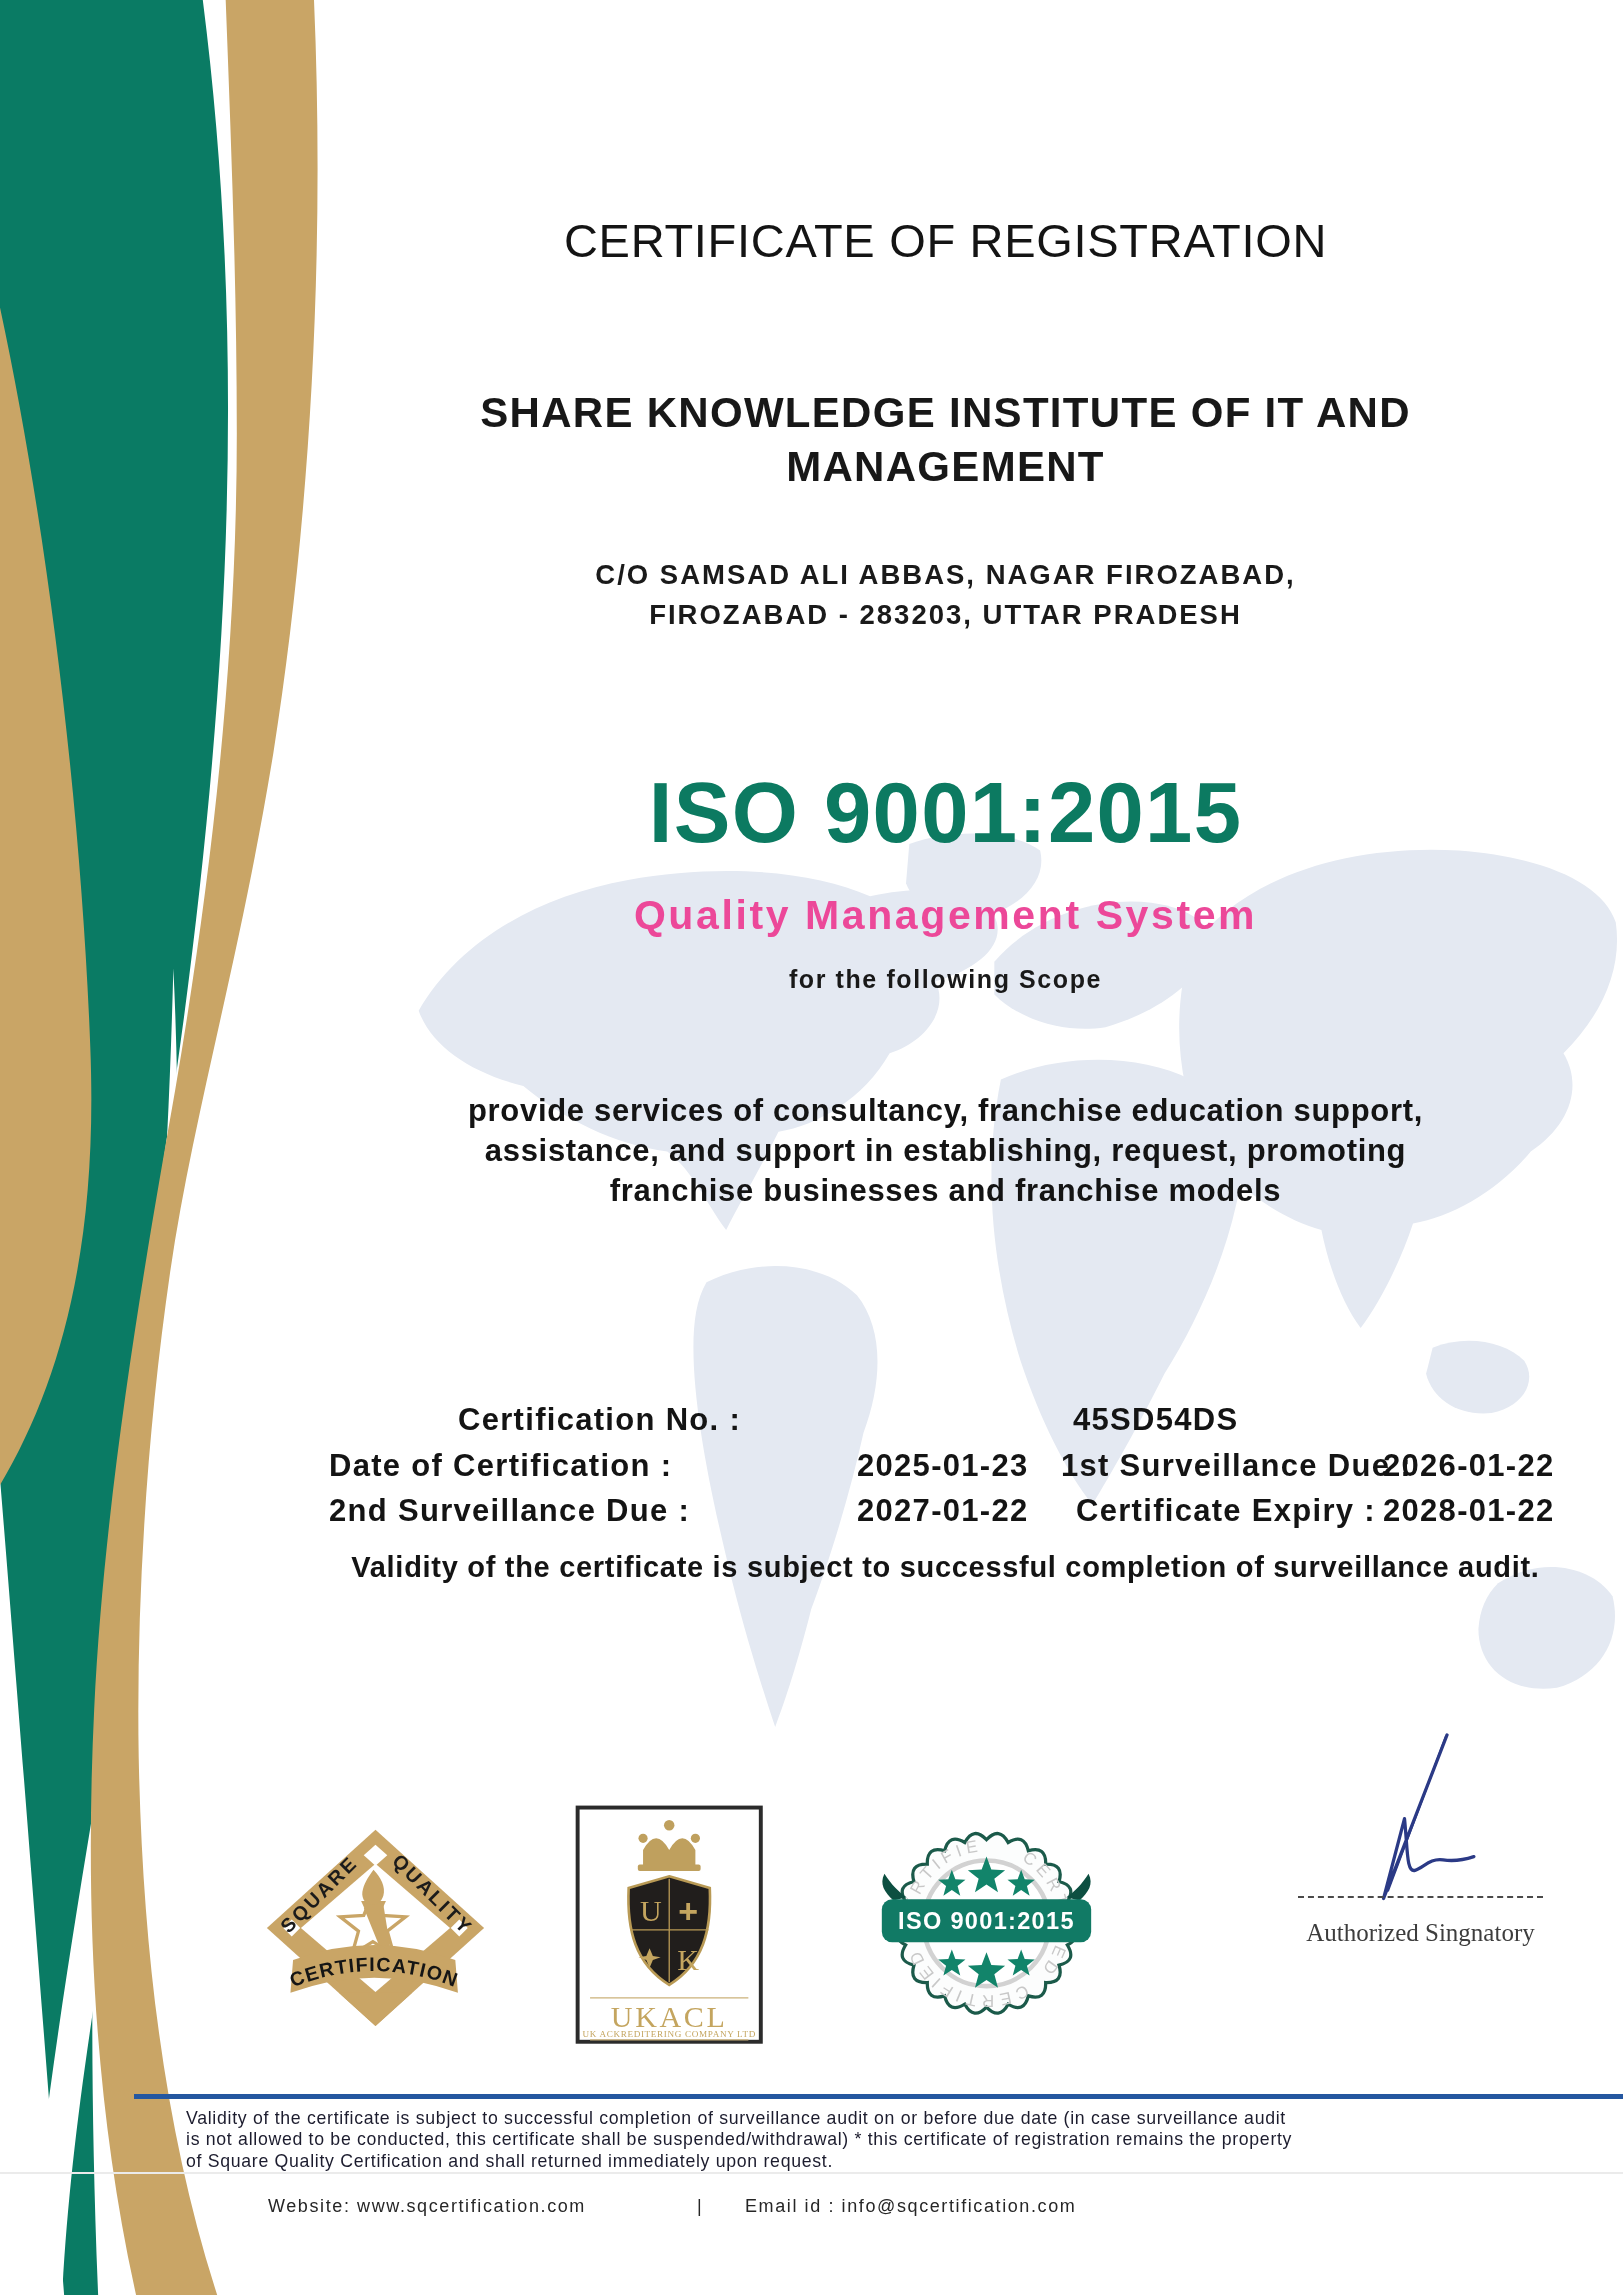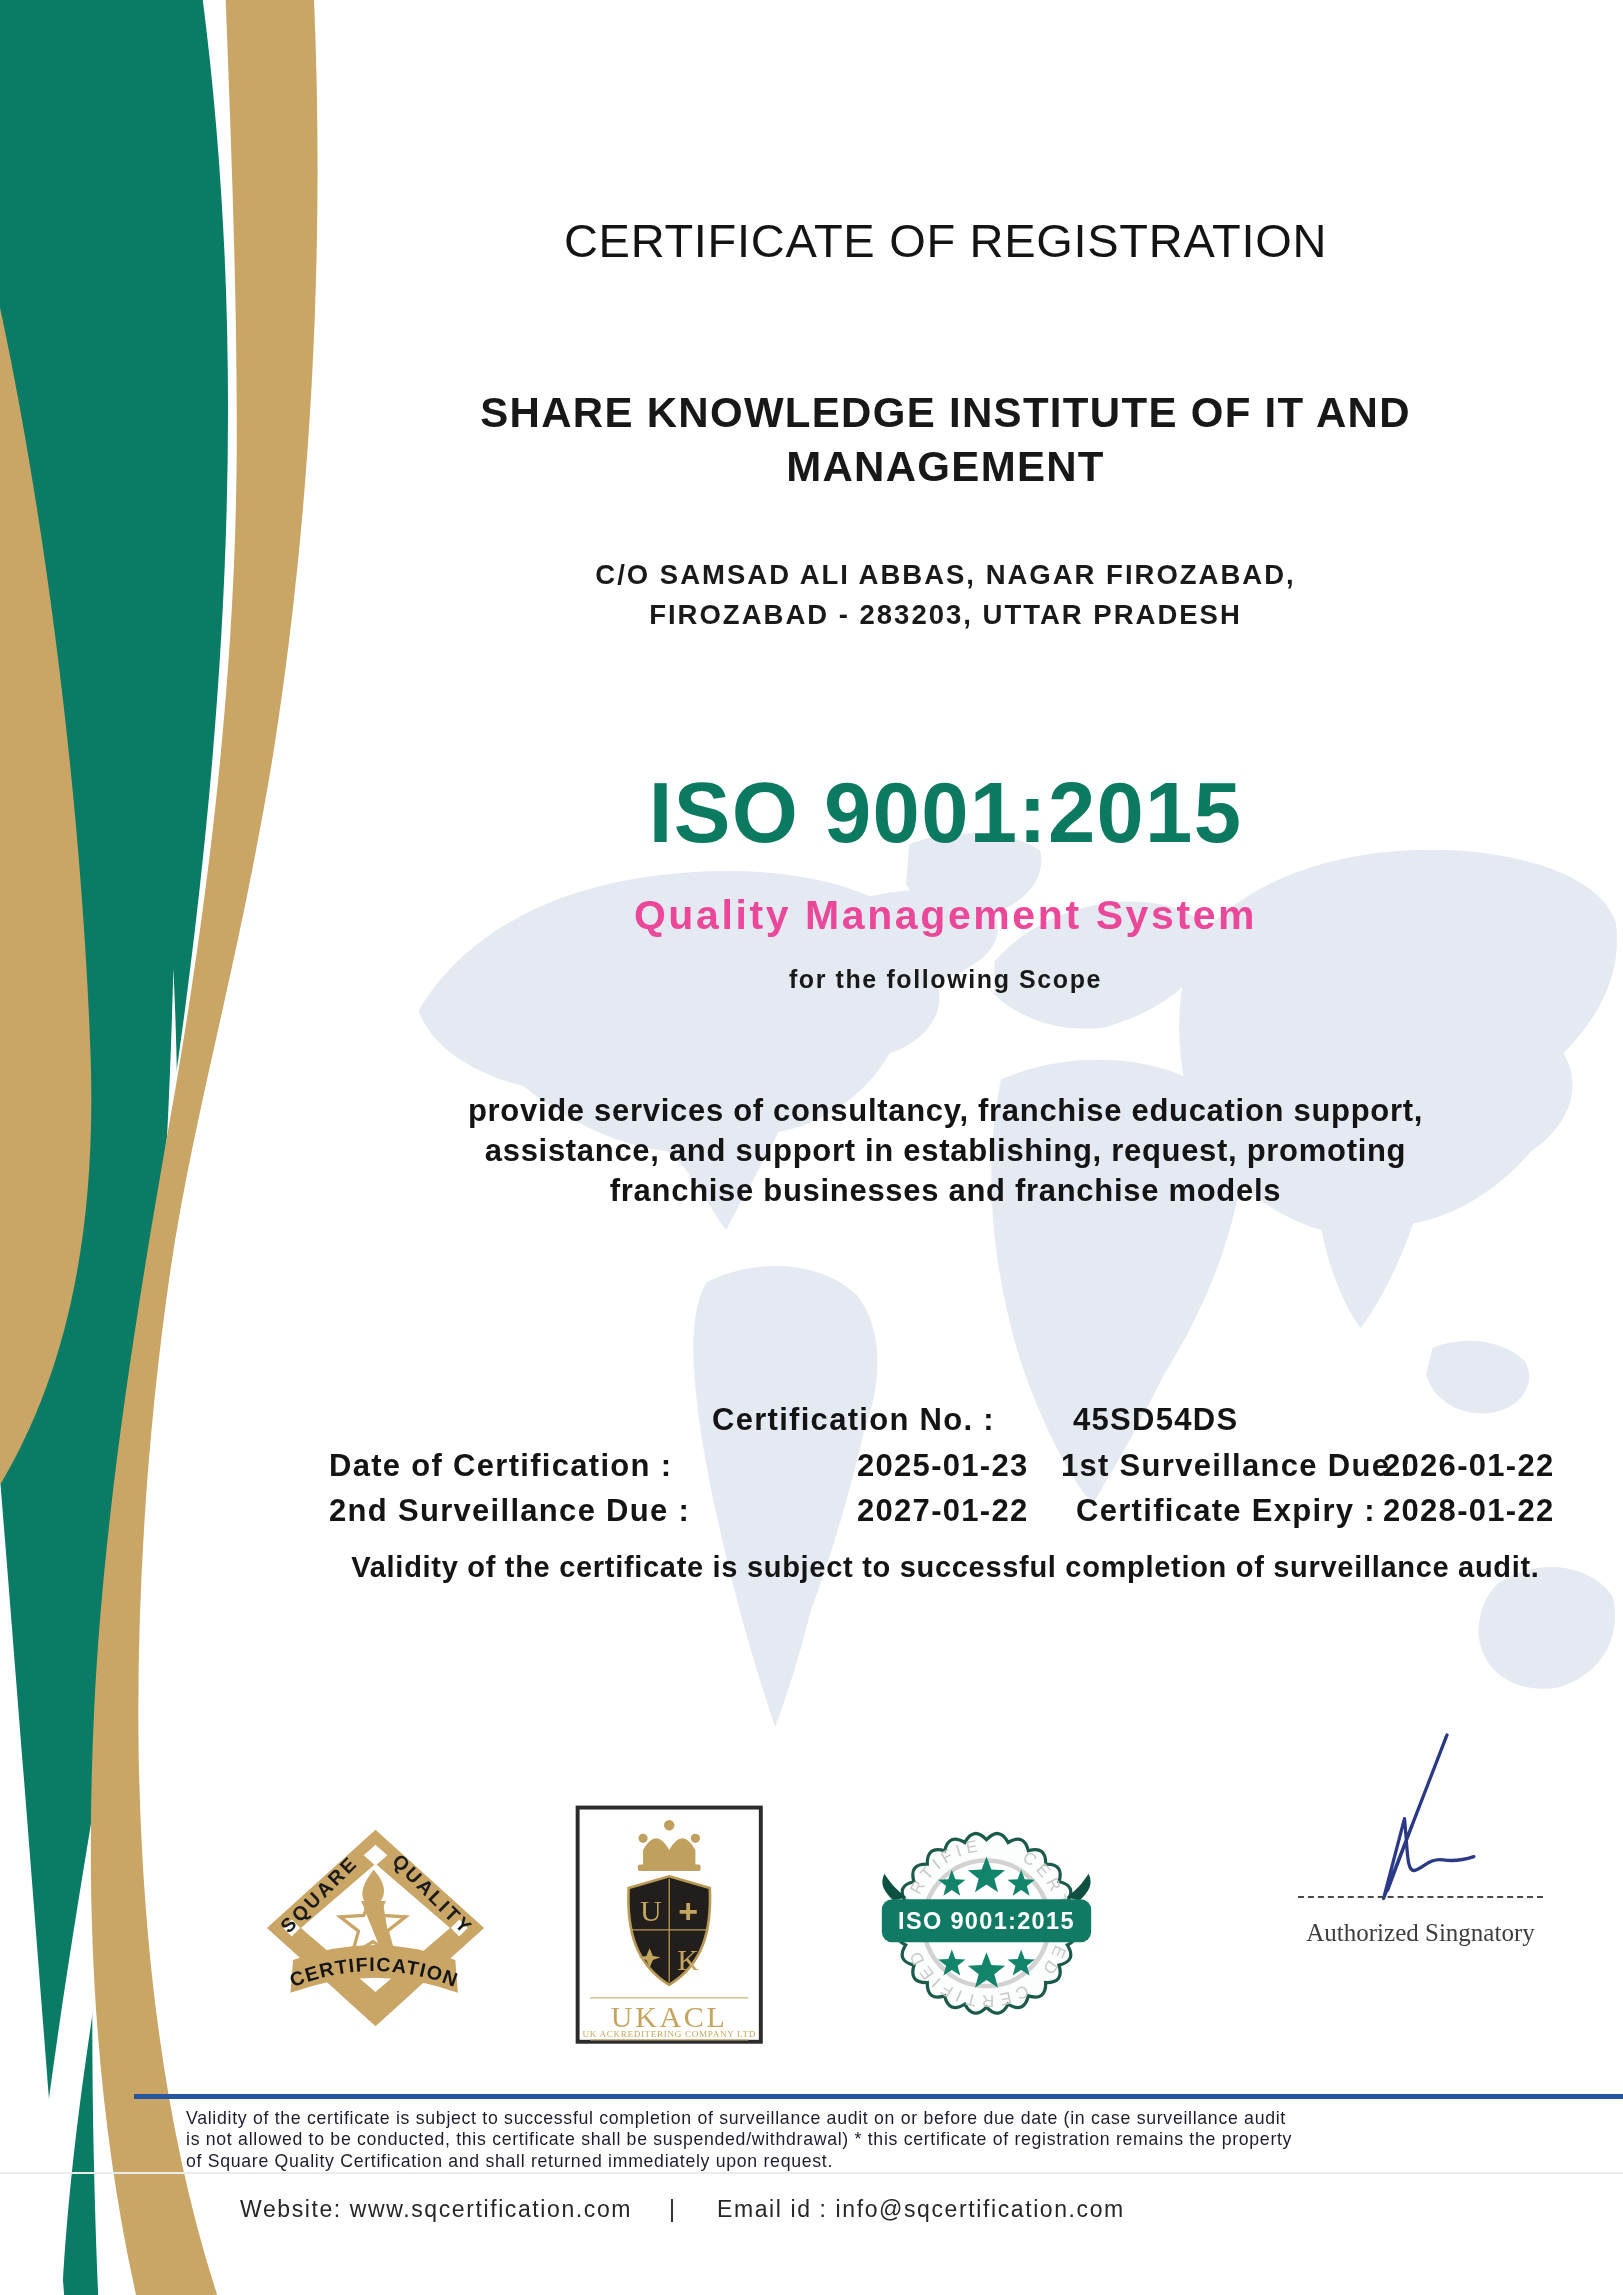--- a/index.html
+++ b/index.html
@@ -15,21 +15,21 @@
   .addr{top:554px;font-size:27.5px;font-weight:700;letter-spacing:2px;line-height:41px;color:#1a1a1a;}
   .isocode{top:764px;font-size:85px;font-weight:700;letter-spacing:1.3px;color:#0c7a61;}
   .qms{top:892px;font-size:41px;font-weight:700;letter-spacing:2.6px;color:#ec4899;}
   .scopeintro{top:965px;font-size:25px;font-weight:700;letter-spacing:1.6px;color:#191919;}
   .scope{top:1091px;font-size:31px;font-weight:700;letter-spacing:0.7px;line-height:40px;color:#141414;}
   .det{font-size:31px;font-weight:700;letter-spacing:1.3px;color:#141414;white-space:nowrap;}
   .validity{top:1551px;font-size:29px;font-weight:700;letter-spacing:0.7px;color:#141414;}
   .sigline{top:1896px;left:1298px;width:245px;border-top:2.6px dashed #4a4a4a;}
   .siglabel{top:1919px;left:1283px;width:275px;text-align:center;font-size:25px;color:#3d3d3d;font-family:Liberation Serif, serif;}
   .discl{left:186px;width:1243px;font-size:17.7px;letter-spacing:0.7px;line-height:21.6px;color:#1c1c2e;}
-  .webrow{top:2196px;font-size:23px;letter-spacing:1.6px;color:#262626;white-space:nowrap;}
+  .webrow{top:2196px;font-size:18px;letter-spacing:1.6px;color:#262626;white-space:nowrap;margin-left:28px;}
   .blueline{top:2094px;left:134px;width:1489px;height:4.6px;background:#2457a0;}
   .greyline{top:2172px;left:0;width:1623px;height:2px;background:#ebebeb;}
 </style>
 </head>
 <body>
 
 <svg id="art" viewBox="0 0 2481 3508">
 
   <g fill="#e4e9f2">
     <path d="M640,1545 C700,1440 820,1370 960,1345 C1100,1320 1240,1330 1330,1370 C1420,1350 1500,1360 1520,1400 C1540,1440 1500,1480 1430,1500 C1450,1540 1420,1590 1360,1610 C1320,1680 1250,1720 1190,1730 C1160,1790 1130,1840 1110,1880 C1080,1840 1060,1790 1020,1760 C940,1750 860,1710 800,1660 C720,1640 660,1600 640,1545 Z"></path>
@@ -131,21 +131,21 @@
 <div class="abs ctr org1" style="top:428px">MANAGEMENT</div>
 <div class="abs ctr addr" style="top:554px">C/O SAMSAD ALI ABBAS, NAGAR FIROZABAD,</div>
 <div class="abs ctr addr" style="top:594px">FIROZABAD - 283203, UTTAR PRADESH</div>
 <div class="abs ctr isocode">ISO 9001:2015</div>
 <div class="abs ctr qms">Quality Management System</div>
 <div class="abs ctr scopeintro">for the following Scope</div>
 <div class="abs ctr scope" style="top:1091px">provide services of consultancy, franchise education support,</div>
 <div class="abs ctr scope" style="top:1131px">assistance, and support in establishing, request, promoting</div>
 <div class="abs ctr scope" style="top:1171px">franchise businesses and franchise models</div>
 
-<div class="abs det" style="top:1402px;left:458px;width:537px;text-align:right">Certification No. :</div>
+<div class="abs det" style="top:1402px;left:458px;width:537px;text-align:left">Certification No. :</div>
 <div class="abs det" style="top:1402px;left:1073px">45SD54DS</div>
 <div class="abs det" style="top:1448px;left:329px">Date of Certification :</div>
 <div class="abs det" style="top:1448px;left:857px">2025-01-23</div>
 <div class="abs det" style="top:1448px;left:1061px">1st Surveillance Due :</div>
 <div class="abs det" style="top:1448px;left:1383px">2026-01-22</div>
 <div class="abs det" style="top:1493px;left:329px">2nd Surveillance Due :</div>
 <div class="abs det" style="top:1493px;left:857px">2027-01-22</div>
 <div class="abs det" style="top:1493px;left:1076px">Certificate Expiry :</div>
 <div class="abs det" style="top:1493px;left:1383px">2028-01-22</div>
 

